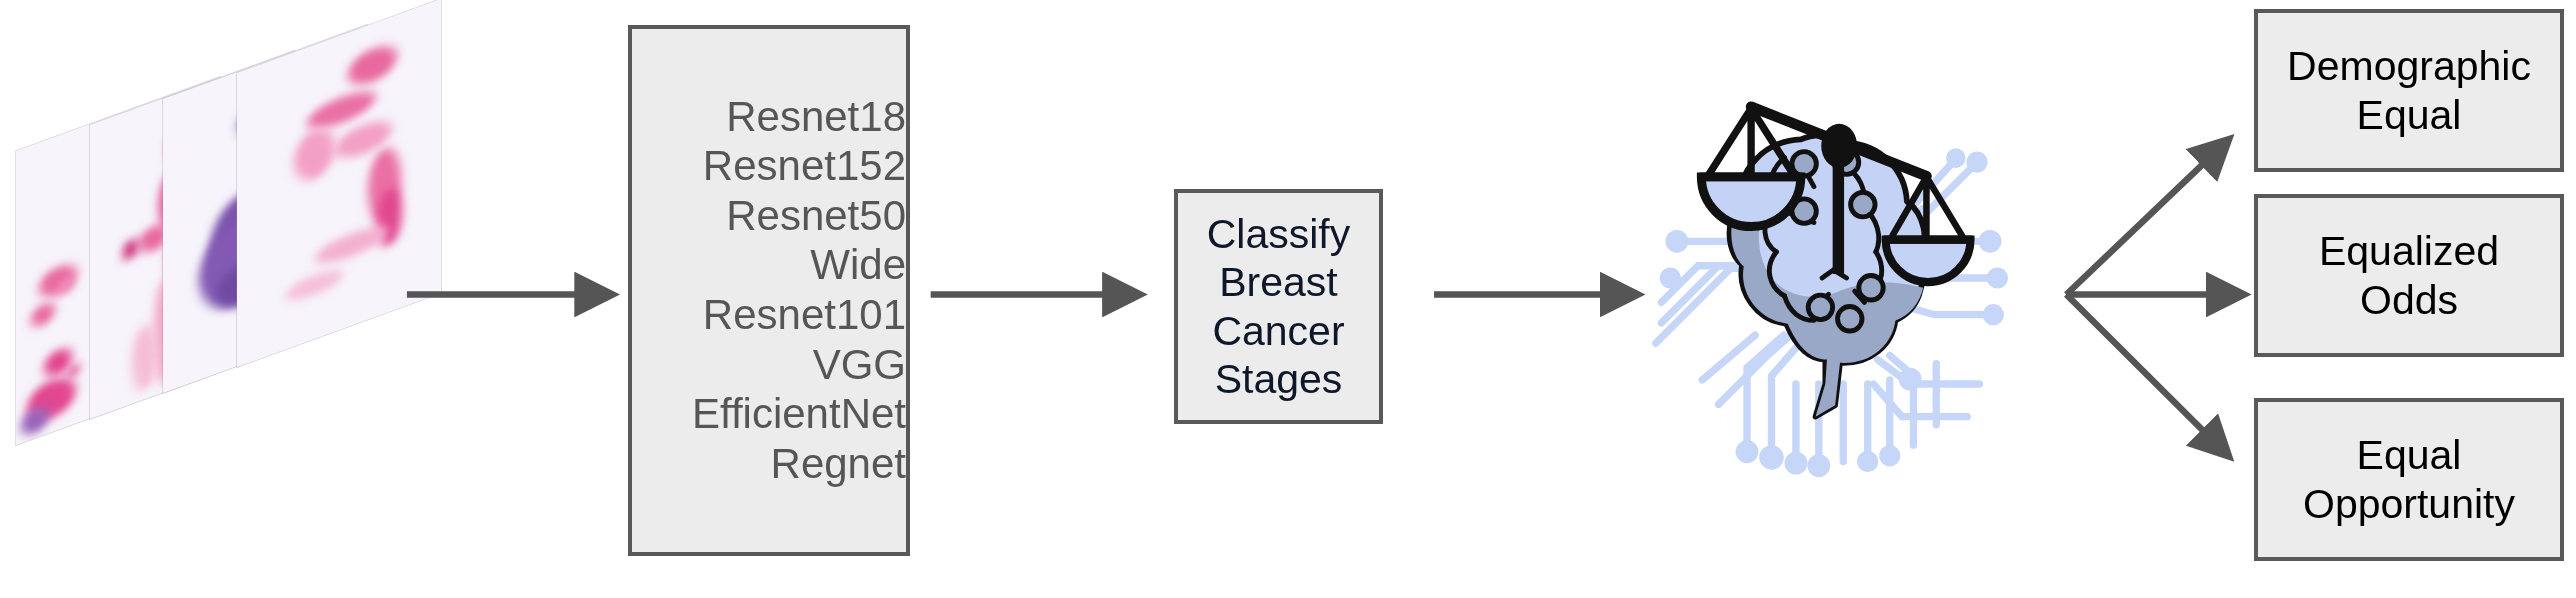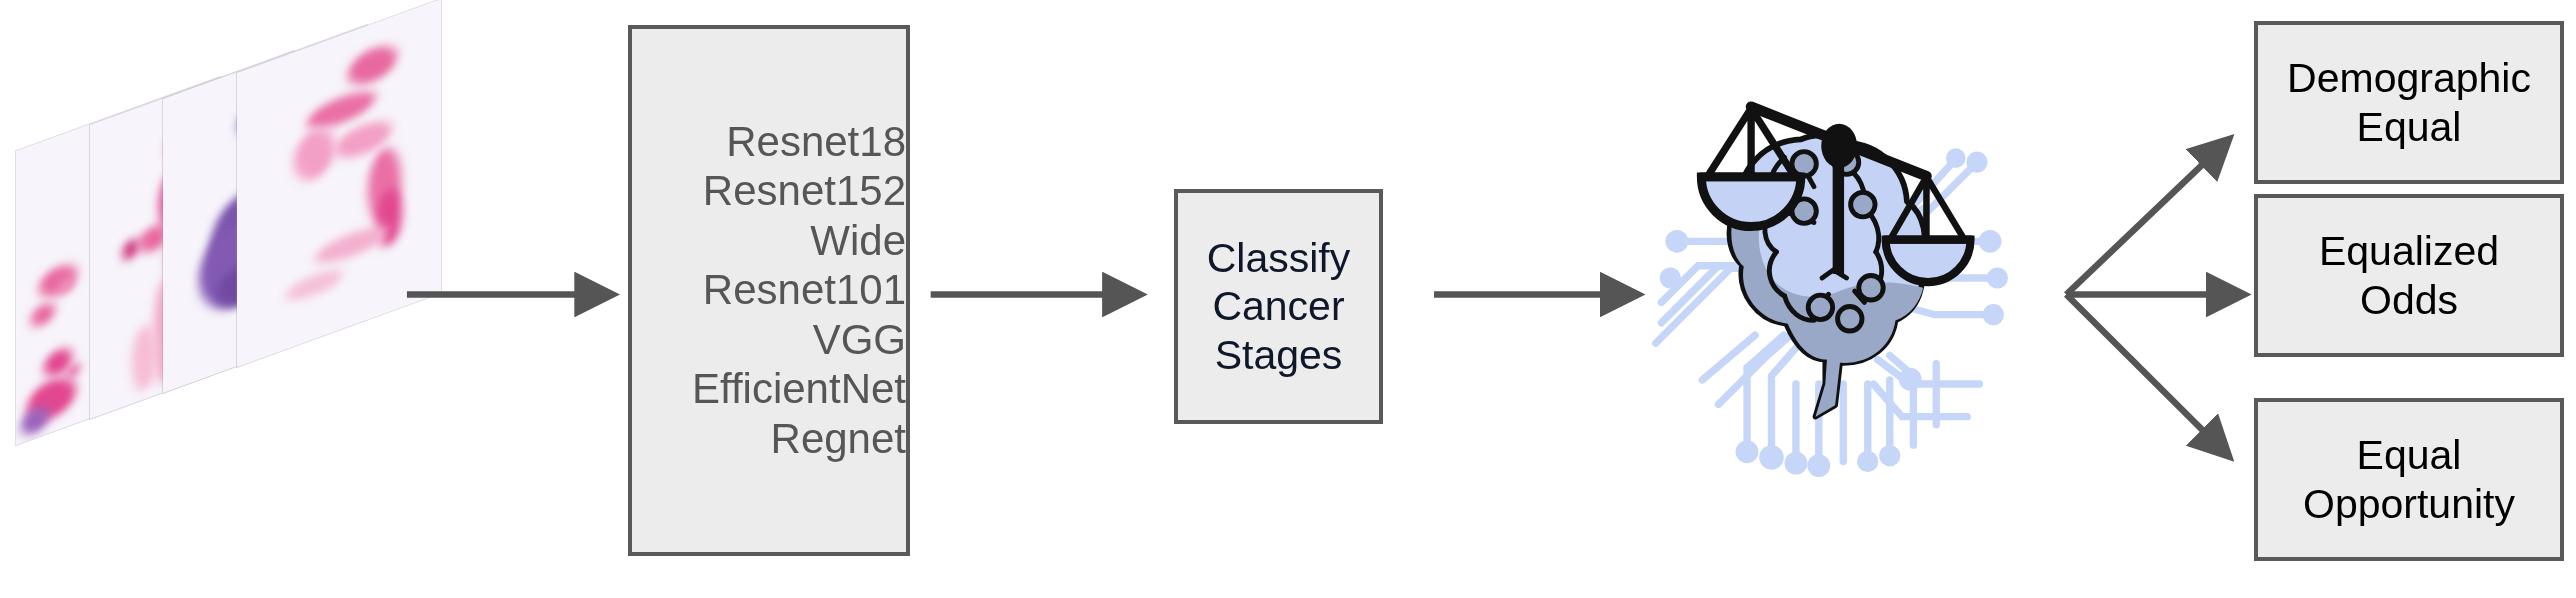--- a/index.html
+++ b/index.html
@@ -19,21 +19,21 @@
   
   .box{position:absolute;background:#ececec;border:4.1px solid #595959;
        box-sizing:border-box;display:flex;align-items:center;
        justify-content:center;text-align:center;line-height:1.18;}
   #model-box{left:628px;top:24.5px;width:282px;height:531px;
              flex-direction:column;color:#565656;font-size:42px;text-align:right;}
   #model-box .mitem{display:block;width:100%;}
   #classify-box{left:1174px;top:189px;width:209px;height:235px;
                 color:#0f172a;font-size:41px;}
   .metric-box{width:310px;height:163px;color:#000;font-size:41px;}
-  #metric-box-0{left:2254px;top:21px;text-align:center;}
+  #metric-box-0{left:2254px;top:9px;text-align:center;}
   #metric-box-1{left:2254px;top:194px;}
   #metric-box-2{left:2254px;top:398px;}
 
   
   #arrow-layer{position:absolute;left:0;top:0;width:2576px;height:598px;
                pointer-events:none;}
   
   #ai-illustration{position:absolute;left:1641px;top:33px;
                    width:367px;height:490px;}
 </style>
@@ -83,30 +83,32 @@
       <span class="px" style="left:131px;top:129px;width:33px;height:73px;background:#ea6fa4;"></span>
       <span class="px" style="left:140px;top:171px;width:24.5px;height:57px;background:#e2478f;"></span>
       <span class="px" style="left:78px;top:202px;width:73px;height:23px;background:#f3b0cf;"></span>
       <span class="px" style="left:49px;top:230px;width:57px;height:19.6px;background:#f5c0d9;"></span>
     </div>
   </div>
 
   <div class="box" id="model-box">
     <span class="mitem">Resnet18</span>
     <span class="mitem">Resnet152</span>
+    <span class="mitem">Resnet50</span>
     <span class="mitem">Wide</span>
     <span class="mitem">Resnet101</span>
     <span class="mitem">VGG</span>
     <span class="mitem">EfficientNet</span>
     <span class="mitem">Regnet</span>
   </div>
 
   <div class="box" id="classify-box">
     <div>
       <div>Classify</div>
+      <div>Breast</div>
       <div>Cancer</div>
       <div>Stages</div>
     </div>
   </div>
 
   <svg id="ai-illustration" viewBox="0 0 450 600">
     <g fill="none" stroke="#c5d6f8" stroke-width="9" stroke-linecap="round">
       <path d="M25 330 L70 285 L195 285"></path>
       <path d="M25 355 L95 285 L200 285"></path>
       <path d="M18 380 L110 288 L205 288"></path>

